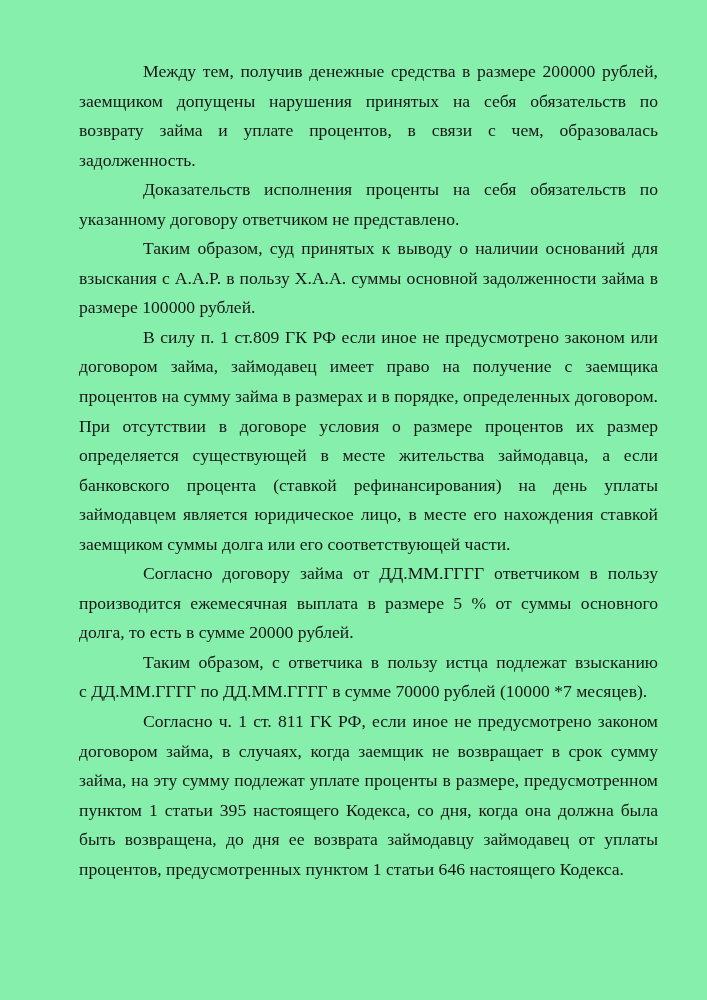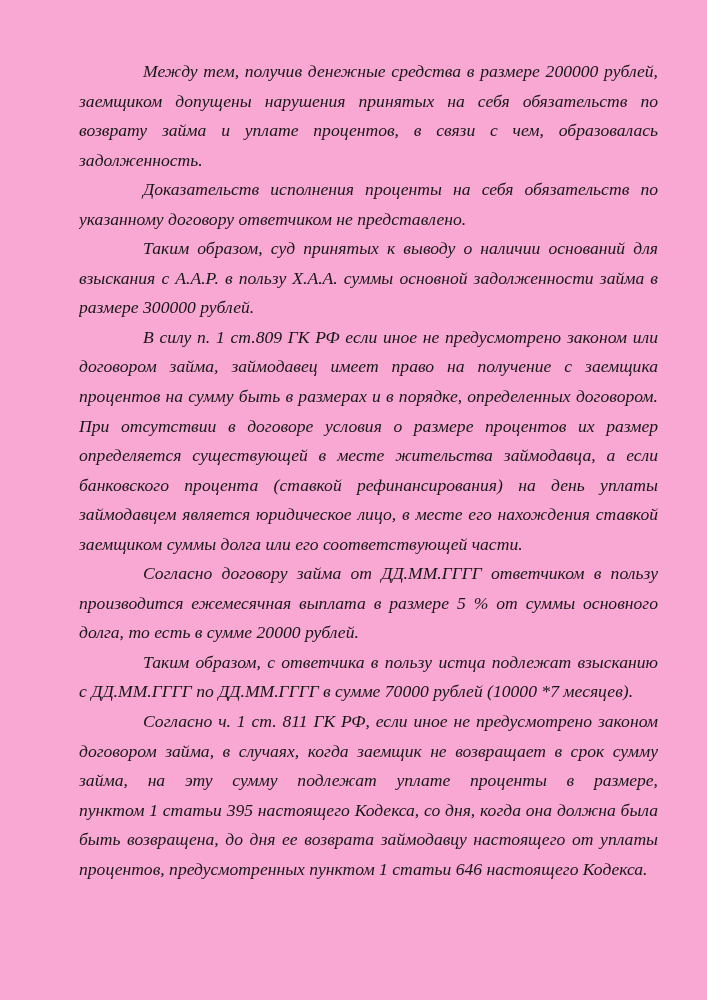--- a/index.html
+++ b/index.html
@@ -12,22 +12,21 @@
     height: 1000px;
     overflow: hidden;
     position: relative;
     font-family: "Liberation Serif", serif;
   }
   .page {
     position: absolute;
     left: 0; top: 0;
     width: 707px;
     height: 1000px;
-    background: #f9a8d4;
-    font-style: italic;
+    background: #86efac;
   }
   .text-block {
     position: absolute;
     left: 79px;
     top: 57px;
     width: 579px;
   }
   .para {
     margin: 0;
     padding: 0;
@@ -62,43 +61,43 @@
         <div class="line">возврату займа и уплате процентов, в связи с чем, образовалась</div>
         <div class="line last">задолженность.</div>
       </div>
       <div class="para">
         <div class="line first">Доказательств исполнения проценты на себя обязательств по</div>
         <div class="line last">указанному договору ответчиком не представлено.</div>
       </div>
       <div class="para">
         <div class="line first">Таким образом, суд принятых к выводу о наличии оснований для</div>
         <div class="line">взыскания с А.А.Р. в пользу Х.А.А. суммы основной задолженности займа в</div>
-        <div class="line last">размере 300000 рублей.</div>
+        <div class="line last">размере 100000 рублей.</div>
       </div>
       <div class="para">
         <div class="line first">В силу п. 1 ст.809 ГК РФ если иное не предусмотрено законом или</div>
         <div class="line">договором займа, займодавец имеет право на получение с заемщика</div>
-        <div class="line">процентов на сумму быть в размерах и в порядке, определенных договором.</div>
+        <div class="line">процентов на сумму займа в размерах и в порядке, определенных договором.</div>
         <div class="line">При отсутствии в договоре условия о размере процентов их размер</div>
         <div class="line">определяется существующей в месте жительства займодавца, а если</div>
         <div class="line">банковского процента (ставкой рефинансирования) на день уплаты</div>
         <div class="line">займодавцем является юридическое лицо, в месте его нахождения ставкой</div>
         <div class="line last">заемщиком суммы долга или его соответствующей части.</div>
       </div>
       <div class="para">
         <div class="line first">Согласно договору займа от ДД.ММ.ГГГГ ответчиком в пользу истца</div>
         <div class="line">производится ежемесячная выплата в размере 5 % от суммы основного</div>
         <div class="line last">долга, то есть в сумме 20000 рублей.</div>
       </div>
       <div class="para">
         <div class="line first">Таким образом, с ответчика в пользу истца подлежат взысканию</div>
         <div class="line last">с ДД.ММ.ГГГГ по ДД.ММ.ГГГГ в сумме 70000 рублей (10000 *7 месяцев).</div>
       </div>
       <div class="para">
         <div class="line first">Согласно ч. 1 ст. 811 ГК РФ, если иное не предусмотрено законом или</div>
         <div class="line">договором займа, в случаях, когда заемщик не возвращает в срок сумму</div>
         <div class="line">займа, на эту сумму подлежат уплате проценты в размере, предусмотренном</div>
         <div class="line">пунктом 1 статьи 395 настоящего Кодекса, со дня, когда она должна была</div>
-        <div class="line">быть возвращена, до дня ее возврата займодавцу настоящего от уплаты</div>
+        <div class="line">быть возвращена, до дня ее возврата займодавцу займодавец от уплаты</div>
         <div class="line last">процентов, предусмотренных пунктом 1 статьи 646 настоящего Кодекса.</div>
       </div>
     </div>
 </div>
 
 </body></html>

